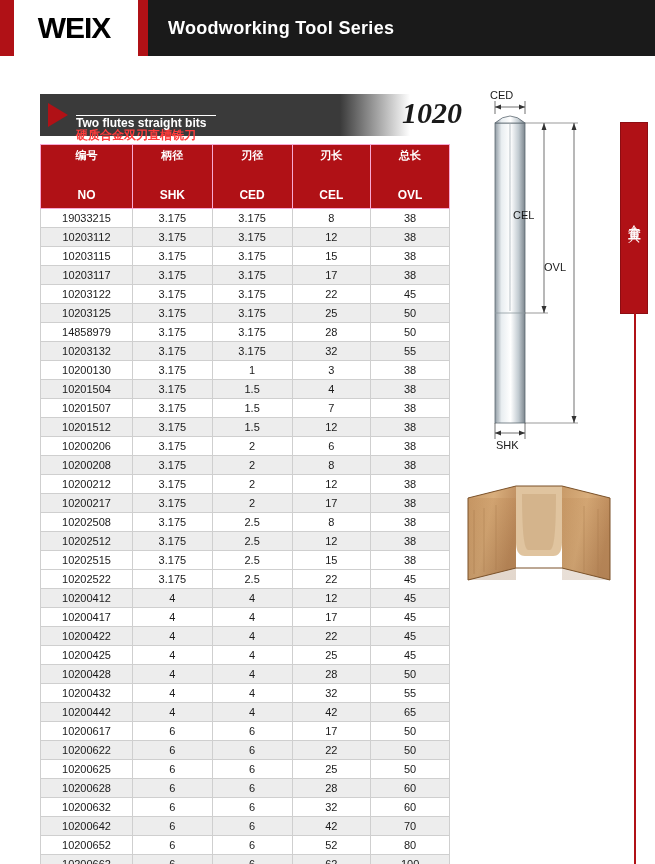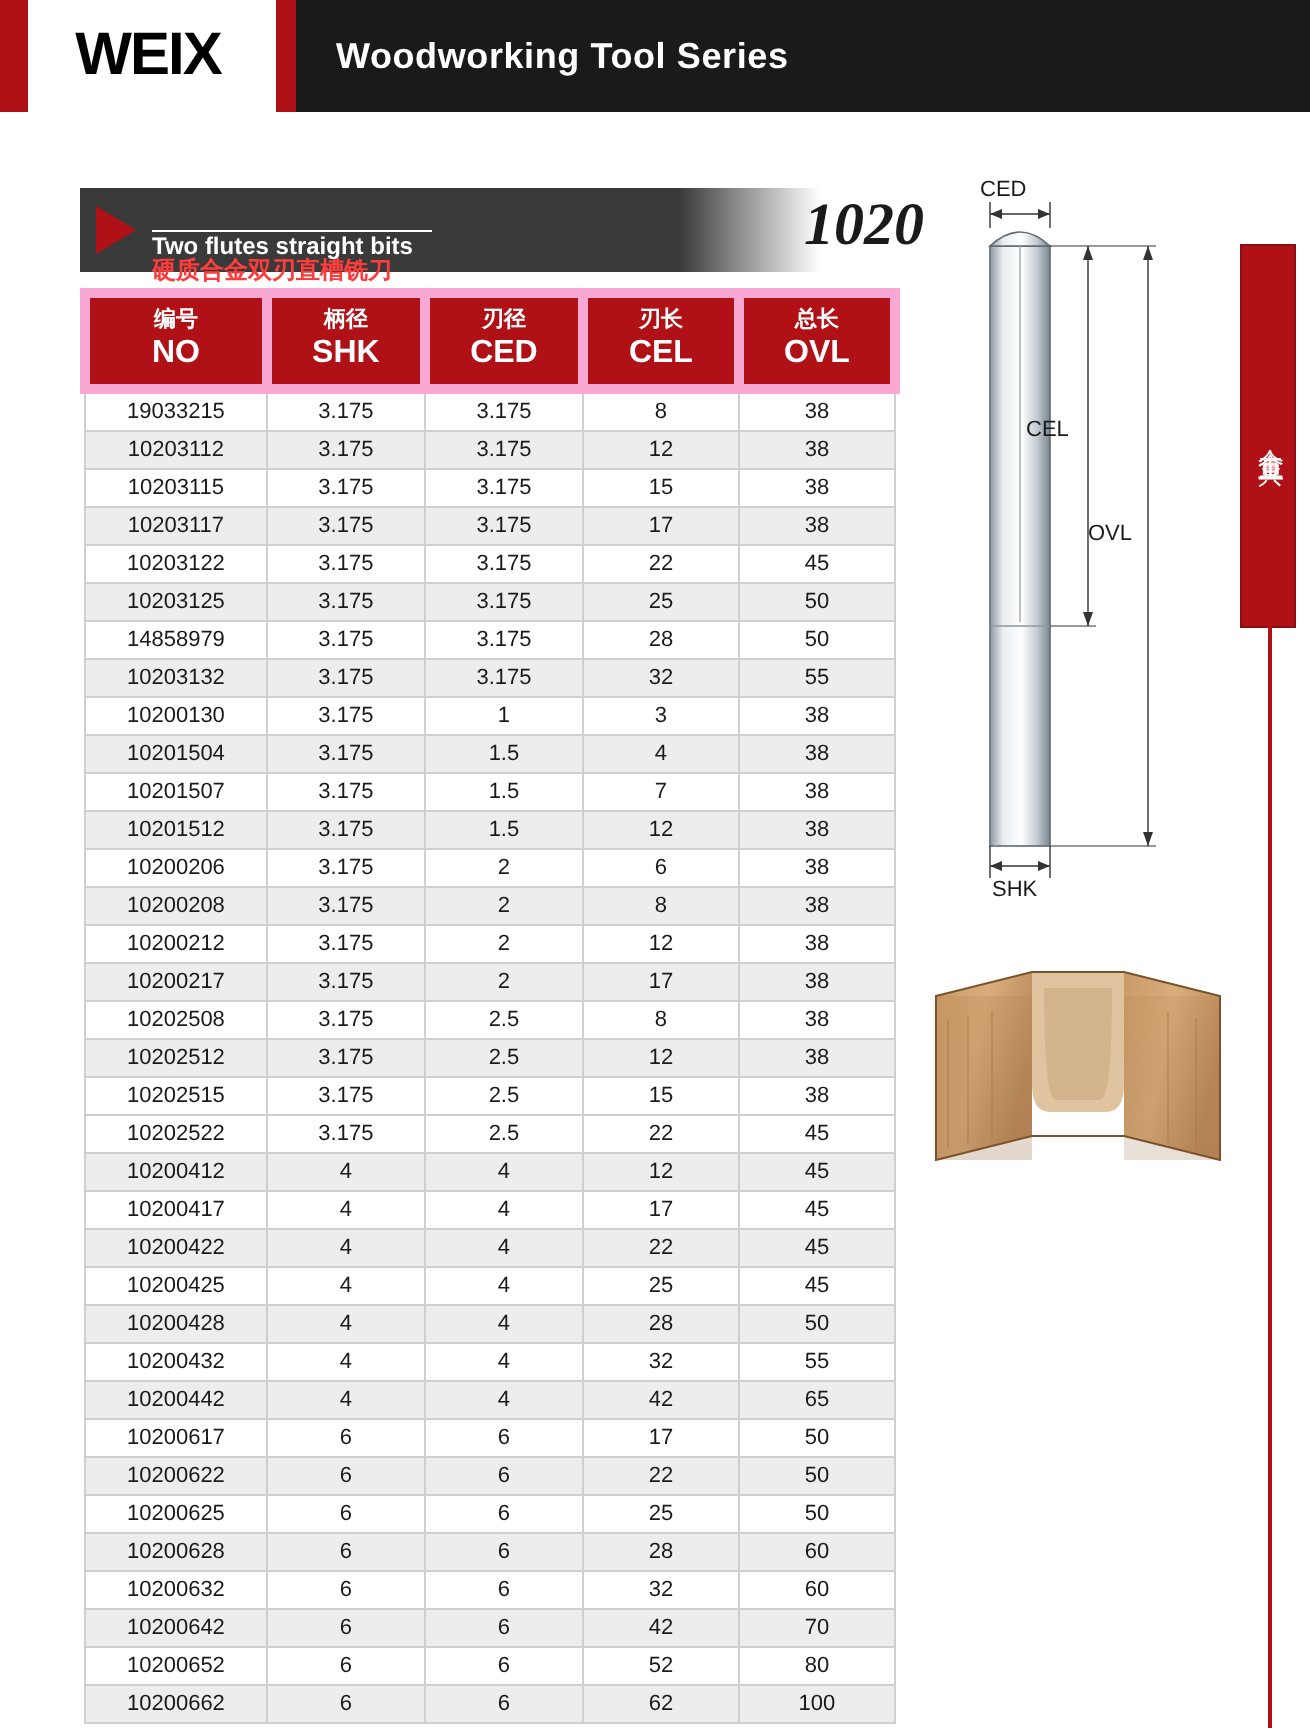--- a/index.html
+++ b/index.html
@@ -76,25 +76,25 @@
   .series-num{
     position:absolute;left:362px;top:2px;font-size:30px;font-weight:bold;
     font-style:italic;color:#1a1a1a;font-family:"Liberation Serif", serif;
   }
   
   .tbl{
     position:absolute;left:40px;top:88px;width:410px;
     border-collapse:collapse;font-size:11px;
   }
   .tbl th{
-    background:#b01116;color:#ffffff;border:5px solid #f9a8d4;
+    background:#b01116;color:#ffffff;border:1px solid #f9a8d4;
     padding:4px 0 5px 0;line-height:1.25;font-weight:bold;
   }
   .tbl th .cn{display:block;font-size:11px;font-family:"DejaVu Sans",sans-serif;}
-  .tbl th .en{display:block;font-size:16px;}
+  .tbl th .en{display:block;font-size:12px;margin-top:25px;}
   .tbl td{
     border:1px solid #cfcfcf;
     text-align:center;padding:3px 0;color:#1a1a1a;font-size:11px;
   }
   .tbl tr.alt td{background:#ededed;}
   .tbl tr.white td{background:#ffffff;}
   
   .drawing{
     position:absolute;left:462px;top:45px;width:150px;height:360px;
   }

